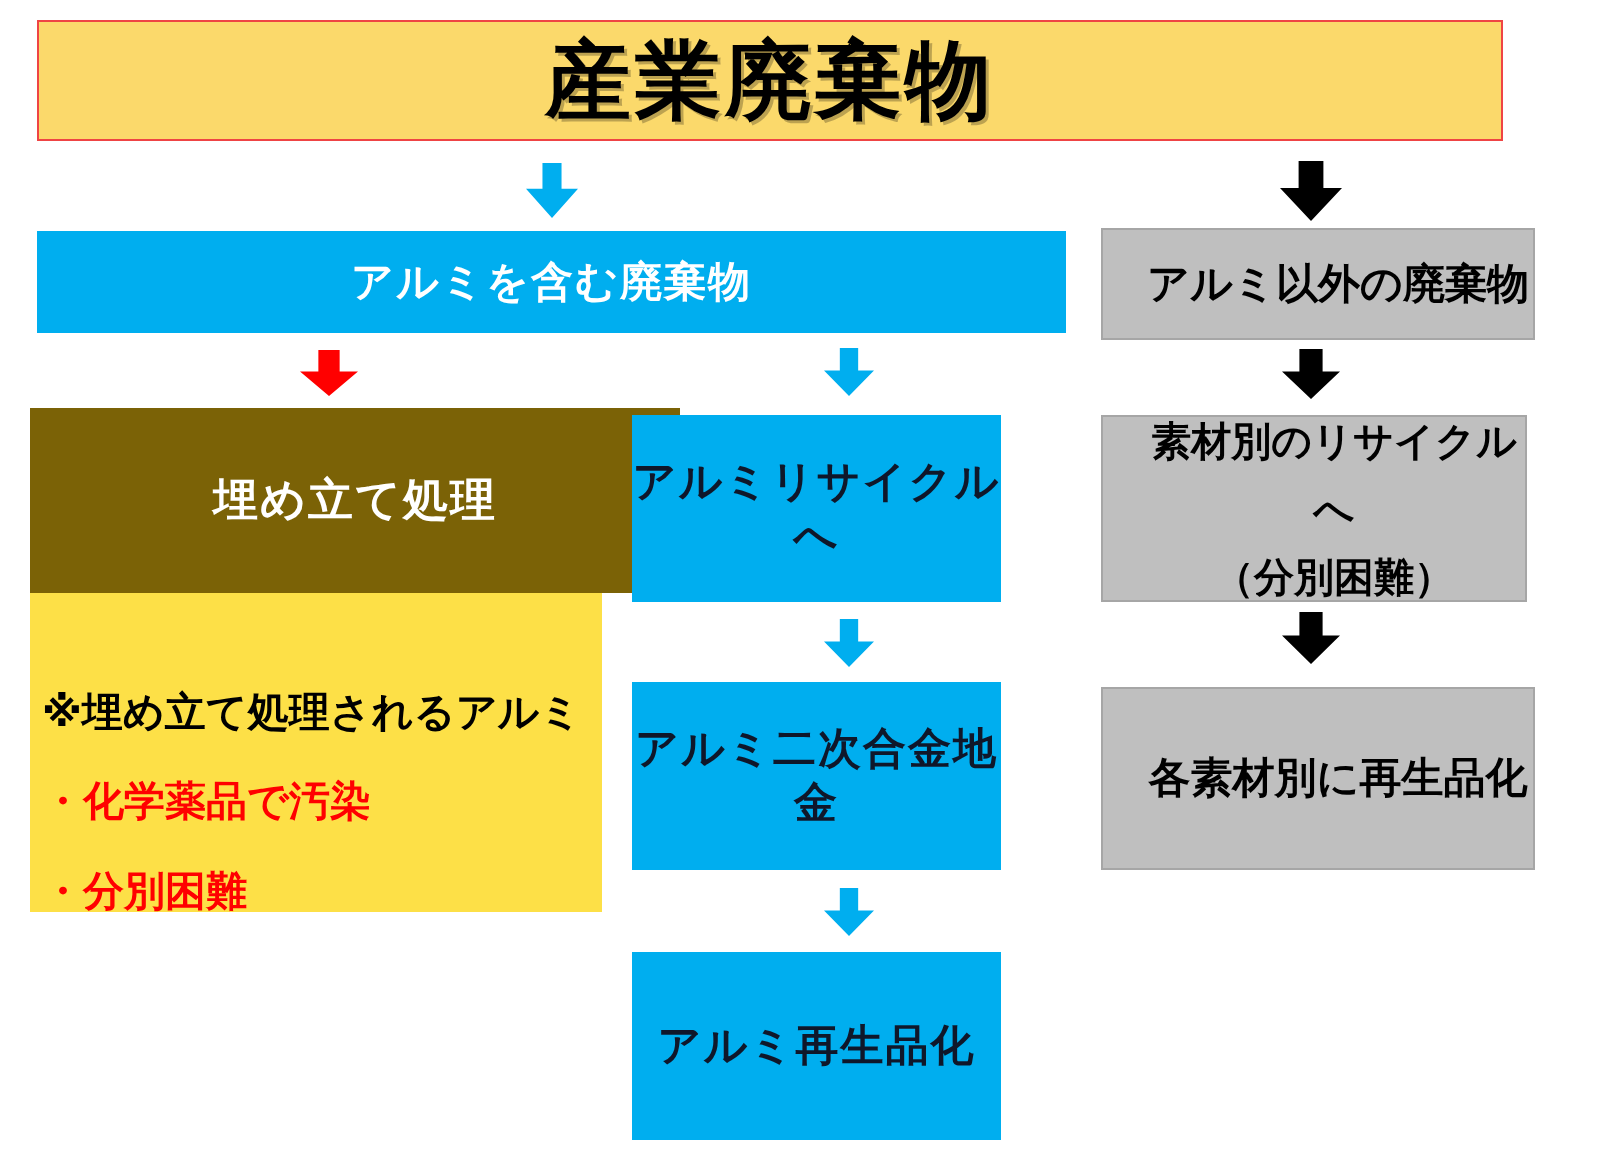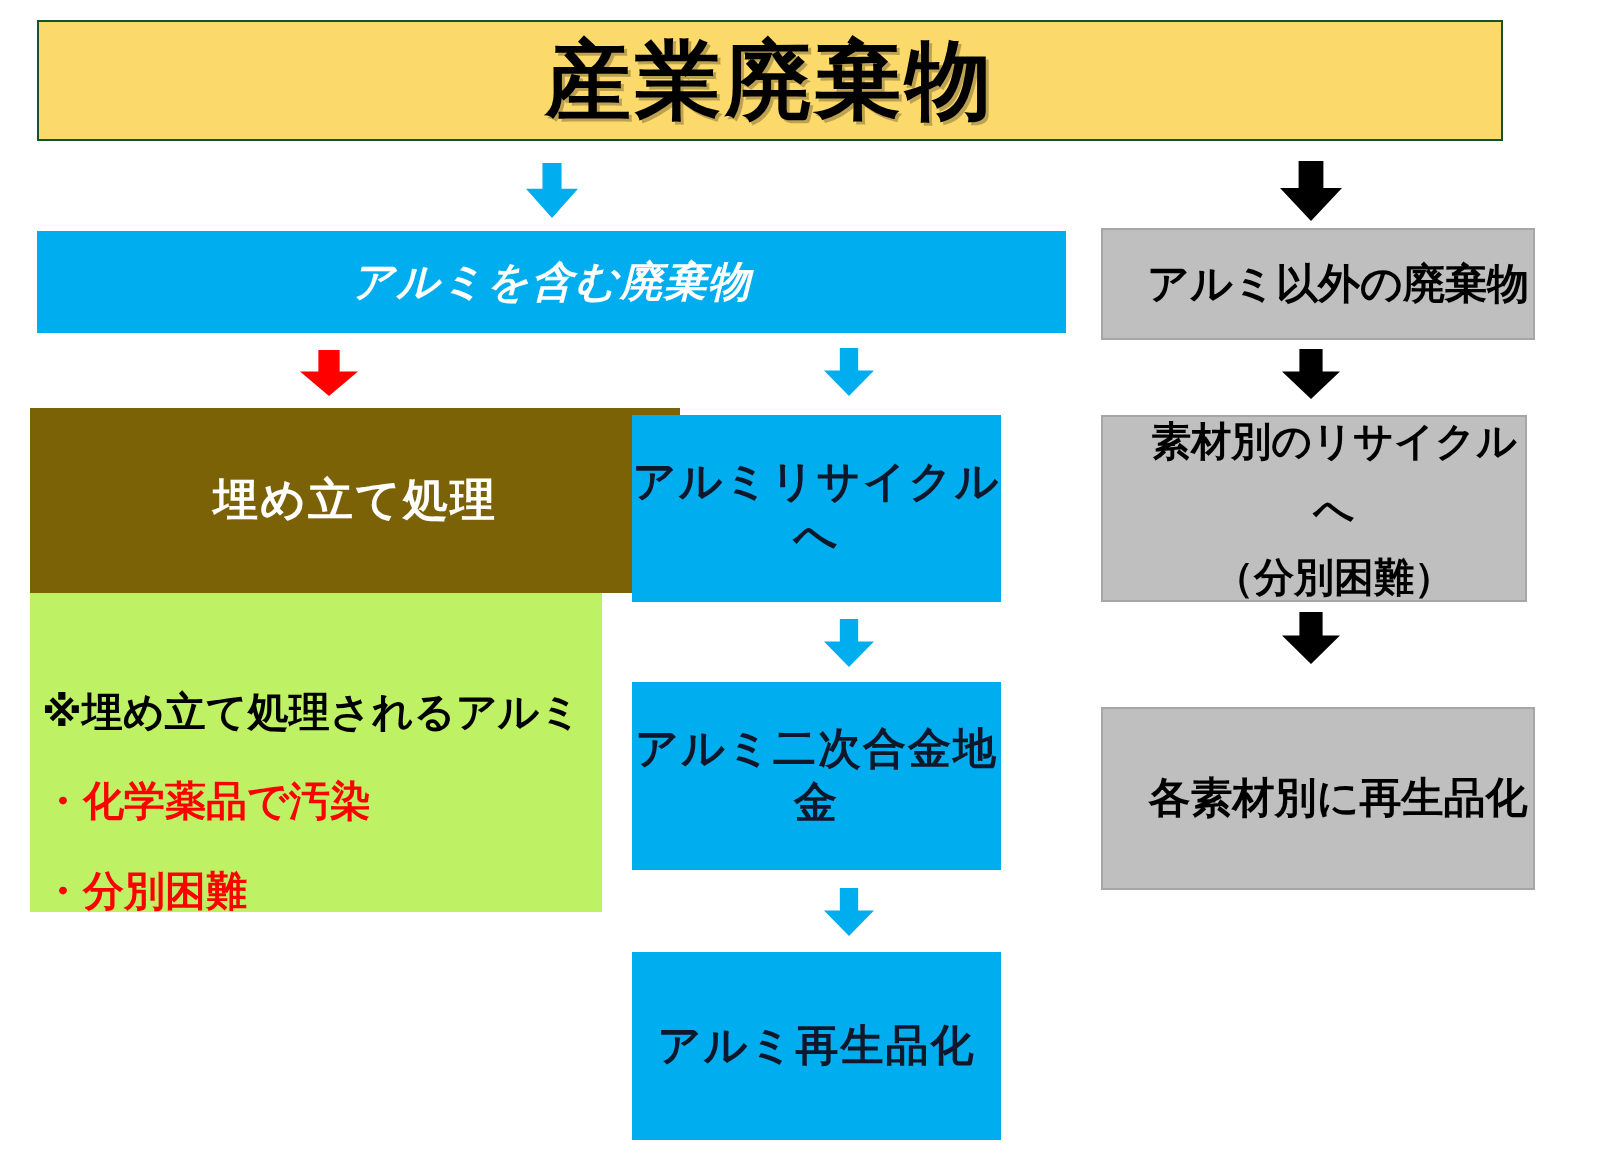--- a/index.html
+++ b/index.html
@@ -18,30 +18,30 @@
     align-items: center;
     justify-content: center;
     text-align: center;
     box-sizing: border-box;
     line-height: 1.25;
   }
   
   .banner {
     left: 37px; top: 20px; width: 1466px; height: 121px;
     background: #FBD96B;
-    border: 2px solid #14532d;
+    border: 2px solid #ef4444;
     color: #000000;
     font-size: 86px;
     letter-spacing: 4px;
     text-shadow: 3px 3px 0 rgba(0,0,0,0.25);
   }
   
   .wide-blue {
     left: 37px; top: 231px; width: 1029px; height: 102px;
-    background: #00AEEF; color: #ffffff; font-size: 42px; letter-spacing: 2px; font-style: italic;
+    background: #00AEEF; color: #ffffff; font-size: 42px; letter-spacing: 2px;
   }
   .gray-box {
     background: #BFBFBF;
     border: 2px solid #A6A6A6;
     color: #000000;
     padding-left: 40px;
   }
   .gray-1 { left: 1101px; top: 228px; width: 434px; height: 112px; font-size: 42px; }
   
   .brown-box {
@@ -49,26 +49,26 @@
     background: #7B6206; color: #ffffff; font-size: 45px; letter-spacing: 2px;
   }
   .mid-blue {
     left: 632px; width: 369px;
     background: #00AEEF; color: #0f172a; font-size: 43px; letter-spacing: 2px;
   }
   .mid-blue-1 { top: 415px; height: 187px; }
   .mid-blue-2 { top: 682px; height: 188px; }
   .mid-blue-3 { top: 952px; height: 188px; }
   .gray-2 { left: 1101px; top: 415px; width: 426px; height: 187px; font-size: 40px; line-height: 1.7; }
-  .gray-3 { left: 1101px; top: 687px; width: 434px; height: 183px; font-size: 42px; margin-top: 20px; }
+  .gray-3 { left: 1101px; top: 687px; width: 434px; height: 183px; font-size: 42px; }
   .two-line span { display: block; }
   
   .cream-box {
     left: 30px; top: 593px; width: 572px; height: 319px;
-    background: #bef264;
+    background: #fde047;
     flex-direction: column;
     align-items: flex-start;
     justify-content: flex-start;
     padding: 94px 8px 0 12px;
     row-gap: 38px;
     text-align: center;
     font-size: 41px;
   }
   .cream-box .note-heading { color: #000000; }
   .cream-box .note-bullet  { color: #FF0000; }

